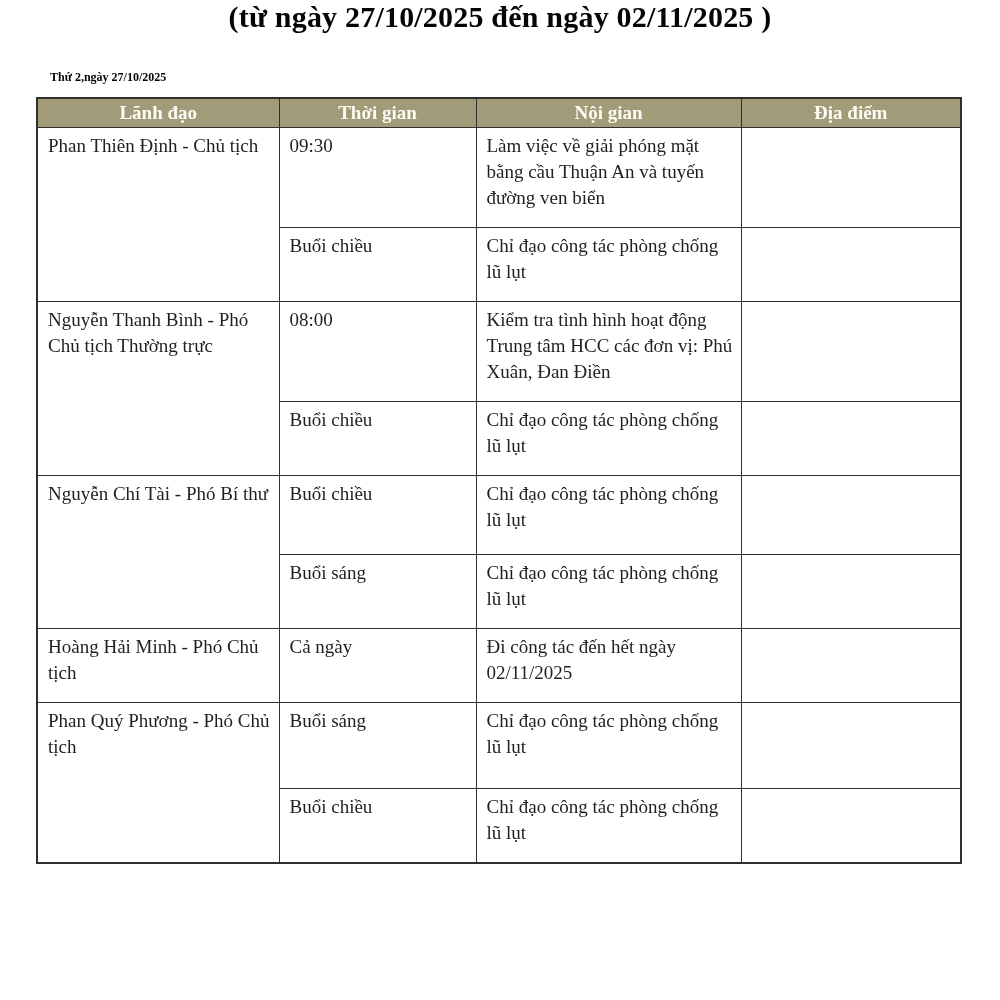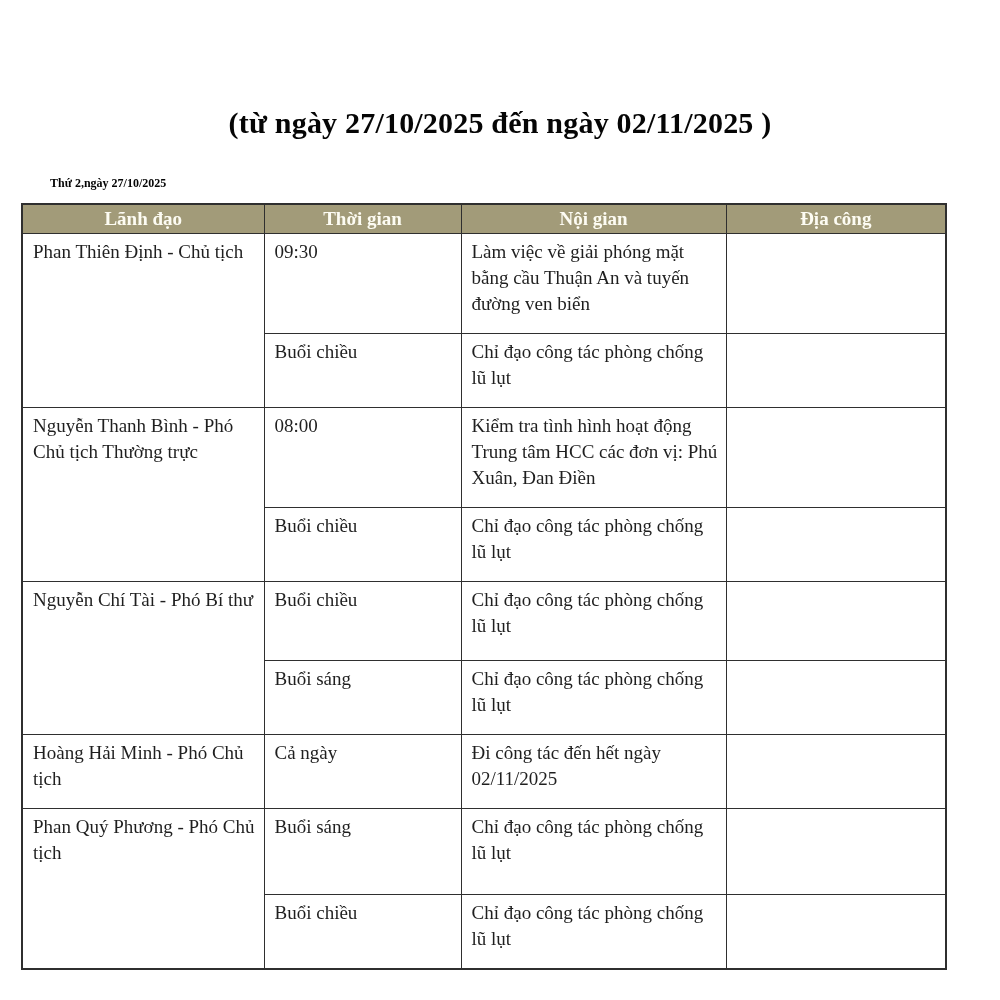--- a/index.html
+++ b/index.html
@@ -12,37 +12,36 @@
   body{
     width:1000px;height:1000px;
     background:#ffffff;
     font-family:"Liberation Serif","DejaVu Serif",serif;
     color:var(--body-text);
     overflow:hidden;
   }
   .page{position:relative;width:1000px;height:1000px;}
   .page-title{
     margin:0;
-    padding-top:106px;
     text-align:center;
     font-size:30px;
     font-weight:bold;
     color:#050505;
     letter-spacing:0.2px;
   }
   .day-heading{
     margin:36px 0 12px 50px;
     font-size:12px;
     font-weight:bold;
     color:#050505;
   }
   table.schedule{
     border-collapse:collapse;
     table-layout:fixed;
-    margin-left:21px;
+    margin-left:36px;
     width:924px;
     border:2px solid var(--border);
   }
   table.schedule th{
     background:var(--header-bg);
     color:var(--header-text);
     font-size:19px;
     font-weight:bold;
     border:1px solid var(--border);
     height:26px;
@@ -72,21 +71,21 @@
       <col style="width:242px">
       <col style="width:197px">
       <col style="width:265px">
       <col style="width:220px">
     </colgroup>
     <thead>
       <tr>
           <th>Lãnh đạo</th>
           <th>Thời gian</th>
           <th>Nội gian</th>
-          <th>Địa công</th>
+          <th>Địa điểm</th>
         </tr>
     </thead>
     <tbody>
         <tr style="height: 79px;">
           <td class="leader-cell" rowspan="2">Phan Thiên Định - Chủ tịch</td>
           <td>09:30</td>
           <td>Làm việc về giải phóng mặt bằng cầu Thuận An và tuyến đường ven biển</td>
           <td></td>
         </tr>
         <tr style="height: 65px;">

